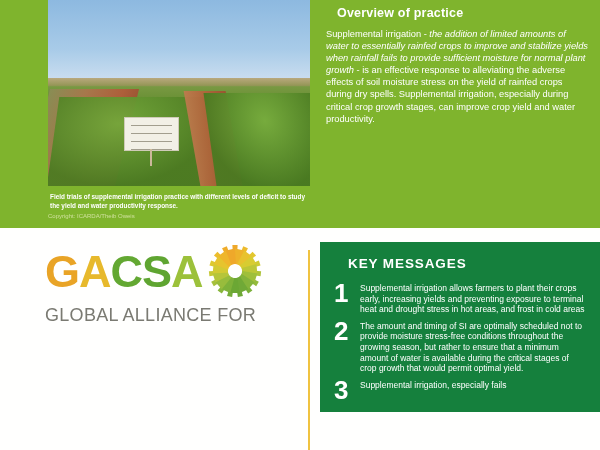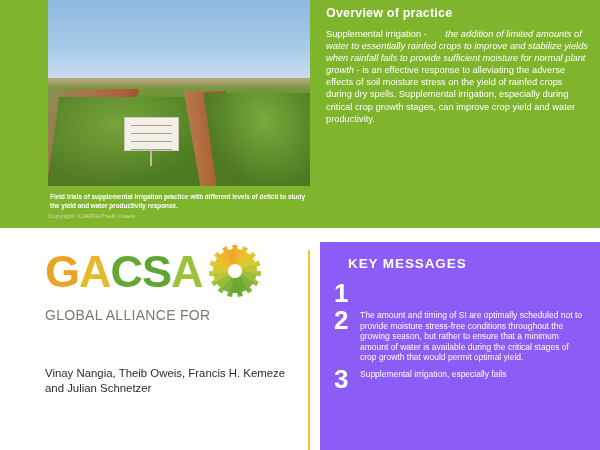--- a/index.html
+++ b/index.html
@@ -94,27 +94,28 @@
   
   .overview {
     position: absolute; left: 326px; top: 6px; width: 262px;
   }
   .overview h2 {
     color: #ffffff;
     font-size: 12.5px;
     font-weight: bold;
     letter-spacing: .2px;
     margin-bottom: 8px;
+    margin-left: 11px;
   }
   .overview p {
     color: #ffffff;
     font-size: 9.3px;
     line-height: 12.1px;
   }
-  .overview p .em { font-style: italic; margin-left: 16px; }
+  .overview p .em { font-style: italic; }
 
   
   .lower {
     position: absolute; left: 0; top: 228px; width: 600px; height: 222px;
     background: #fffffe;
   }
   .divider-v {
     position: absolute; left: 308px; top: 22px; width: 2px; height: 200px;
     background: #f0c340;
   }
@@ -129,35 +130,35 @@
   .wm-g  { color: #e9a426; }
   .wm-a1 { color: #e7b92c; }
   .wm-c  { color: #63a832; }
   .wm-s  { color: #5fa531; }
   .wm-a2 { color: #9cc13a; }
   .sun { position: relative; width: 62px; height: 58px; margin-left: 1px; }
   .sun svg { display:block; }
   .tagline {
     margin-top: 8px;
     color: #7a7a72;
-    font-size: 14px;
+    font-size: 18px;
     line-height: 15.6px;
     letter-spacing: .3px;
   }
   .authors {
     position: absolute; left: 45px; top: 138px; width: 255px;
     color: #2b2b2b;
     font-size: 11.4px;
     line-height: 15.2px;
   }
 
   
   .km-panel {
-    position: absolute; left: 320px; top: 14px; width: 280px; height: 208px;
-    background: #8b5cf6;
+    position: absolute; left: 320px; top: 14px; width: 280px; height: 170px;
+    background: #15803d;
     overflow: hidden;
   }
   .km-title {
     color: #ffffff;
     font-size: 13.5px;
     font-weight: bold;
     letter-spacing: .9px;
     padding: 14px 0 6px 28px;
   }
   .km-item { display: flex; padding: 4px 14px 0 14px; }
@@ -261,27 +262,27 @@
               </g>
             </g>
           </svg>
         </span>
       </div>
       <div class="tagline">
         <div>GLOBAL ALLIANCE FOR</div>
       </div>
     </div>
 
-    <div class="authors">Vinay Nangia, Theib Oweis, Francis H. Kemeze and Julian Schnetzer</div>
 
     <div class="km-panel">
       <div class="km-title">KEY MESSAGES</div>
 
       <div class="km-item">
         <div class="km-num">1</div>
+        <div class="km-text">Supplemental irrigation allows farmers to plant their crops early, increasing yields and preventing exposure to terminal heat and drought stress in hot areas, and frost in cold areas</div>
       </div>
 
       <div class="km-item">
         <div class="km-num">2</div>
         <div class="km-text">The amount and timing of SI are optimally scheduled not to provide moisture stress-free conditions throughout the growing season, but rather to ensure that a minimum amount of water is available during the critical stages of crop growth that would permit optimal yield.</div>
       </div>
 
       <div class="km-item">
         <div class="km-num">3</div>
         <div class="km-text">Supplemental irrigation, especially fails</div>

